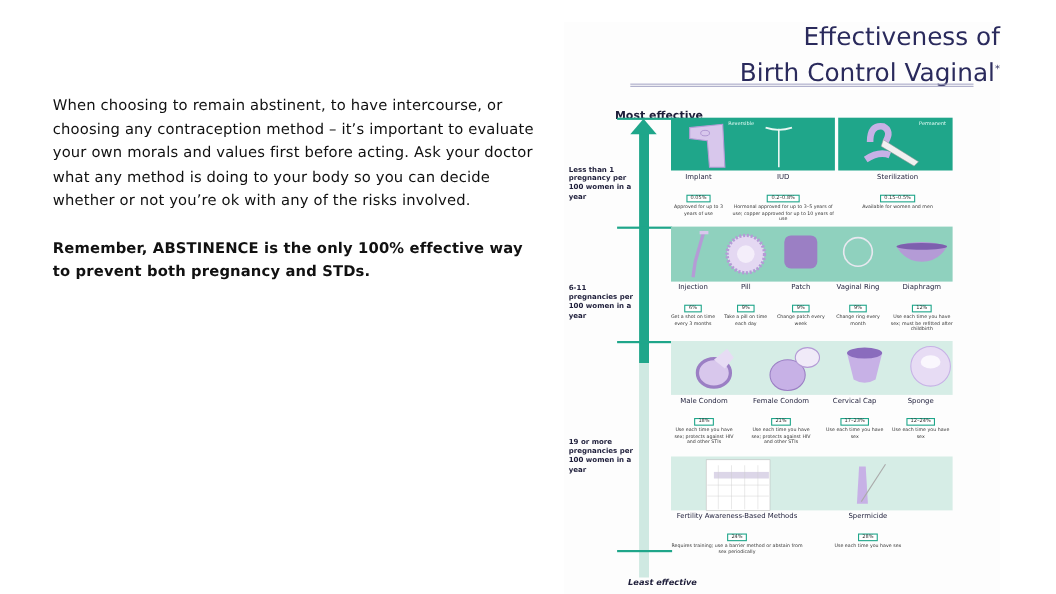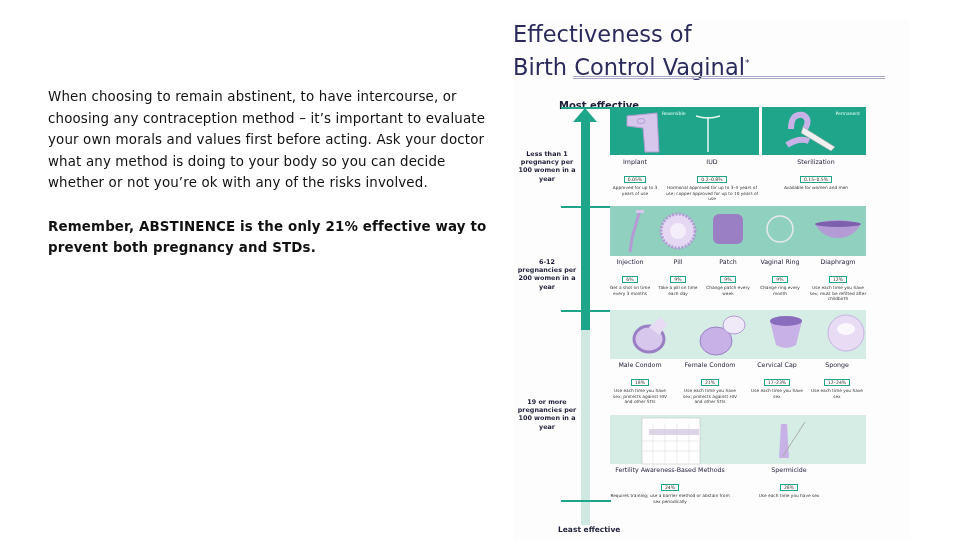--- a/index.html
+++ b/index.html
@@ -2,70 +2,70 @@
 <html><head>
 <meta charset="utf-8">
 <style>
   * { box-sizing: border-box; margin: 0; padding: 0; }
   body { width: 960px; height: 540px; background: #ffffff; position: relative; overflow: hidden; font-family: "Liberation Sans", sans-serif; }
   .textcol { position: absolute; left: 48px; top: 86px; width: 440px; font-family: "DejaVu Sans", sans-serif; font-size: 13.4px; line-height: 21.6px; color: #111; letter-spacing: 0.15px; }
   .textcol p { margin-bottom: 21.6px; }
   .textcol p.bold { font-weight: bold; }
 
   .poster { position: absolute; left: 513px; top: 20px; width: 396px; height: 520px; background: #fdfdfd; font-family: "DejaVu Sans", sans-serif; color: #1e1e3a; }
-  .p-title { position: absolute; left: 0; top: 0; width: 100%; text-align: left; color: #2a2a5c; font-size: 22.5px; line-height: 29px; font-family: "DejaVu Sans", sans-serif; }
+  .p-title { position: absolute; left: 0; top: 0; width: 100%; text-align: right; color: #2a2a5c; font-size: 22.5px; line-height: 29px; font-family: "DejaVu Sans", sans-serif; }
   .p-title .t2 { font-size: 22.5px; }
   .p-title sup { font-size: 9px; }
   .rule { position: absolute; left: 60px; top: 56px; width: 312px; height: 3px; border-top: 1px solid #a9a9c7; border-bottom: 1px solid #a9a9c7; }
   .most { position: absolute; left: 46px; top: 80px; font-size: 10px; font-weight: bold; color: #1e1e3a; text-align: center; }
-  .least { position: absolute; left: 45px; top: 505px; font-size: 7.5px; font-weight: bold; color: #1e1e3a; }
+  .least { position: absolute; left: 58px; top: 505px; font-size: 7.5px; font-weight: bold; color: #1e1e3a; font-style: italic; }
 
   .arrow-shaft1 { position: absolute; left: 68px; top: 100px; width: 9px; height: 210px; background: #1fa68a; }
   .arrow-shaft2 { position: absolute; left: 68px; top: 310px; width: 9px; height: 195px; background: #cfe9e2; }
   .arrow-head { position: absolute; left: 60px; top: 88px; width: 0; height: 0; border-left: 12.5px solid transparent; border-right: 12.5px solid transparent; border-bottom: 14px solid #1fa68a; }
   .tick { position: absolute; left: 48px; width: 50px; height: 2px; }
 
-  .lvl-label { position: absolute; left: 4px; width: 60px; text-align: center; font-size: 6.4px; line-height: 8.2px; font-weight: bold; color: #1e1e3a; }
+  .lvl-label { position: absolute; left: 4px; width: 60px; text-align: left; font-size: 6.4px; line-height: 8.2px; font-weight: bold; color: #1e1e3a; }
 
   .band { position: absolute; }
   .band-tag { position: absolute; top: 4px; font-size: 4.5px; color: #e9fff9; }
 
   .method { position: absolute; text-align: center; }
   .m-name { font-size: 6.3px; color: #1e1e3a; line-height: 8px; }
   .m-pct { display: inline-block; border: 1px solid #1fa68a; font-size: 4.6px; padding: 0 3px; margin: 2px 0; color: #333; background:#fff; }
   .m-note { font-size: 4.3px; line-height: 5.6px; color: #333; }
 
   .ico { position: absolute; }
 </style>
 </head>
 <body>
 
 <div class="textcol">
   <p>When choosing to remain abstinent, to have intercourse, or choosing any contraception method – it’s important to evaluate your own morals and values first before acting. Ask your doctor what any method is doing to your body so you can decide whether or not you’re ok with any of the risks involved.</p>
-  <p class="bold">Remember, ABSTINENCE is the only 21% effective way to prevent both pregnancy and STDs.</p>
+  <p class="bold">Remember, ABSTINENCE is the only 100% effective way to prevent both pregnancy and STDs.</p>
 </div>
 
 <div class="poster">
   <div class="p-title">
     <div>Effectiveness of</div>
     <div class="t2"><span>Birth Control Vaginal</span><sup>*</sup></div>
   </div>
   <div class="rule"></div>
   <div class="most">Most effective</div>
 
   <div class="arrow-shaft1"></div>
   <div class="arrow-shaft2"></div>
   <div class="arrow-head"></div>
   <div class="tick" style="top:87px;background:#1fa68a"></div>
   <div class="tick" style="top:186px;background:#1fa68a"></div>
   <div class="tick" style="top:290px;background:#1fa68a"></div>
   <div class="tick" style="top:480px;background:#1fa68a"></div>
 
   <div class="lvl-label" style="top:130px">Less than 1 pregnancy per 100 women in a year</div>
-  <div class="lvl-label" style="top:238px">6-12 pregnancies per 200 women in a year</div>
+  <div class="lvl-label" style="top:238px">6-11 pregnancies per 100 women in a year</div>
   <div class="lvl-label" style="top:378px">19 or more pregnancies per 100 women in a year</div>
 
   <div class="band" style="left:97px;top:87px;width:149px;height:48px;background:#1fa68a">
     <span class="band-tag" style="left:52px">Reversible</span>
   </div>
   <div class="band" style="left:249px;top:87px;width:104px;height:48px;background:#1fa68a">
     <span class="band-tag" style="right:6px">Permanent</span>
   </div>
   <svg class="ico" style="left:110px;top:90px" width="44" height="44">
       <path d="M4 6 L34 3 L36 42 L22 42 L20 18 L4 16 Z" fill="#d8c7ec" stroke="#b49bd6"></path>

